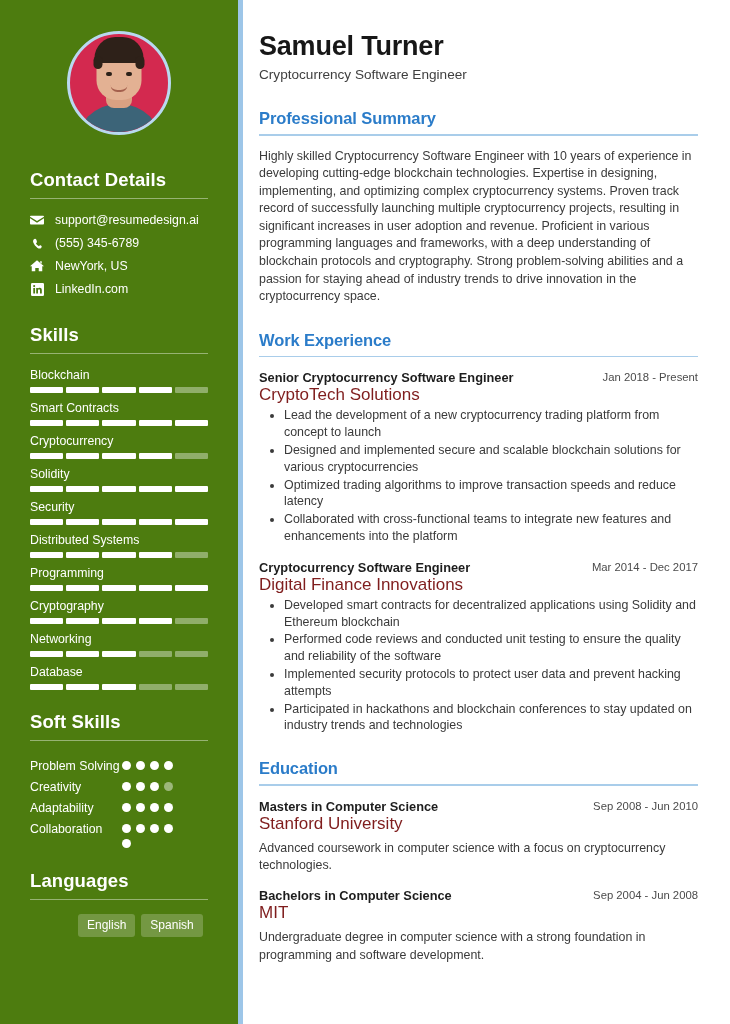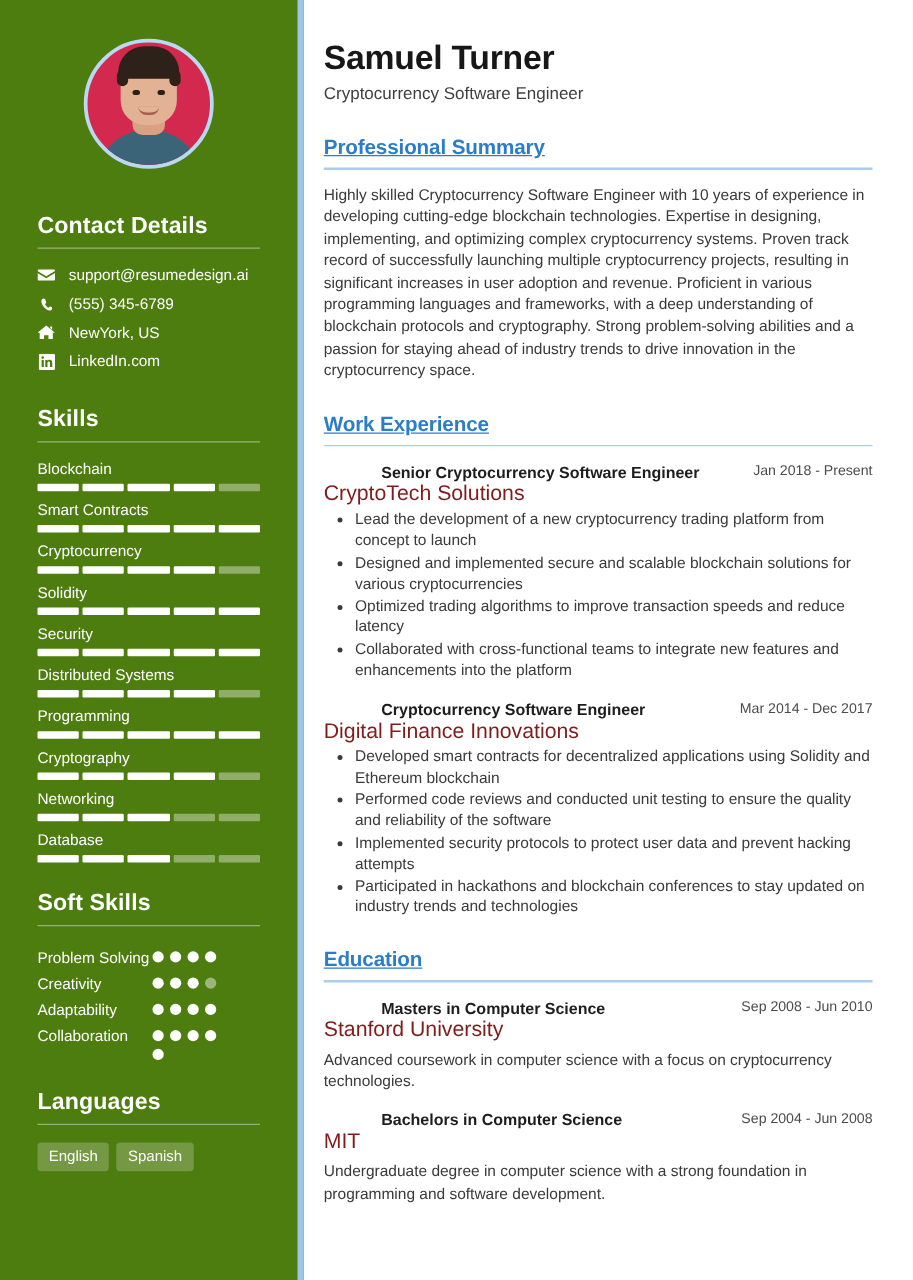--- a/index.html
+++ b/index.html
@@ -201,21 +201,21 @@
   .dot.on { background: #ffffff; }
 
   .soft-extra {
     width: 100%;
     display: flex;
   }
   .soft-extra .dots { margin-left: 92px; }
 
   
   .lang-block { margin-top: 22px; }
-  .lang-tags { display: flex; gap: 6px; margin-top: 3px; }
+  .lang-tags { display: flex; gap: 6px; margin-top: 3px; margin-left: 48px; }
   .lang-tag {
     background: rgba(255,255,255,.22);
     color: #ffffff;
     font-size: 12px;
     padding: 4px 9px 5px;
     border-radius: 3px;
     line-height: 14px;
   }
 
   
@@ -239,41 +239,39 @@
     line-height: 18px;
   }
 
   .sec { margin-top: 25px; }
   .sec-h {
     color: #2b7cc9;
     font-size: 16.5px;
     font-weight: bold;
     letter-spacing: -.1px;
     padding-bottom: 6px;
-    text-decoration: underline;
   }
   .sec-rule {
     height: 1.5px;
     background: #a9cdea;
     margin-bottom: 12px;
   }
 
   .para {
     font-size: 12.4px;
     line-height: 17.6px;
     color: #3a3a3a;
   }
 
   .entry { margin-bottom: 14px; }
   .entry-top {
     display: flex;
     align-items: flex-end;
     justify-content: space-between;
     gap: 14px;
-    margin-left: 46px;
   }
   .entry-title {
     font-size: 12.8px;
     font-weight: bold;
     color: #1d1d1d;
     line-height: 17px;
   }
   .entry-date {
     font-size: 11.3px;
     color: #4b4b4b;

